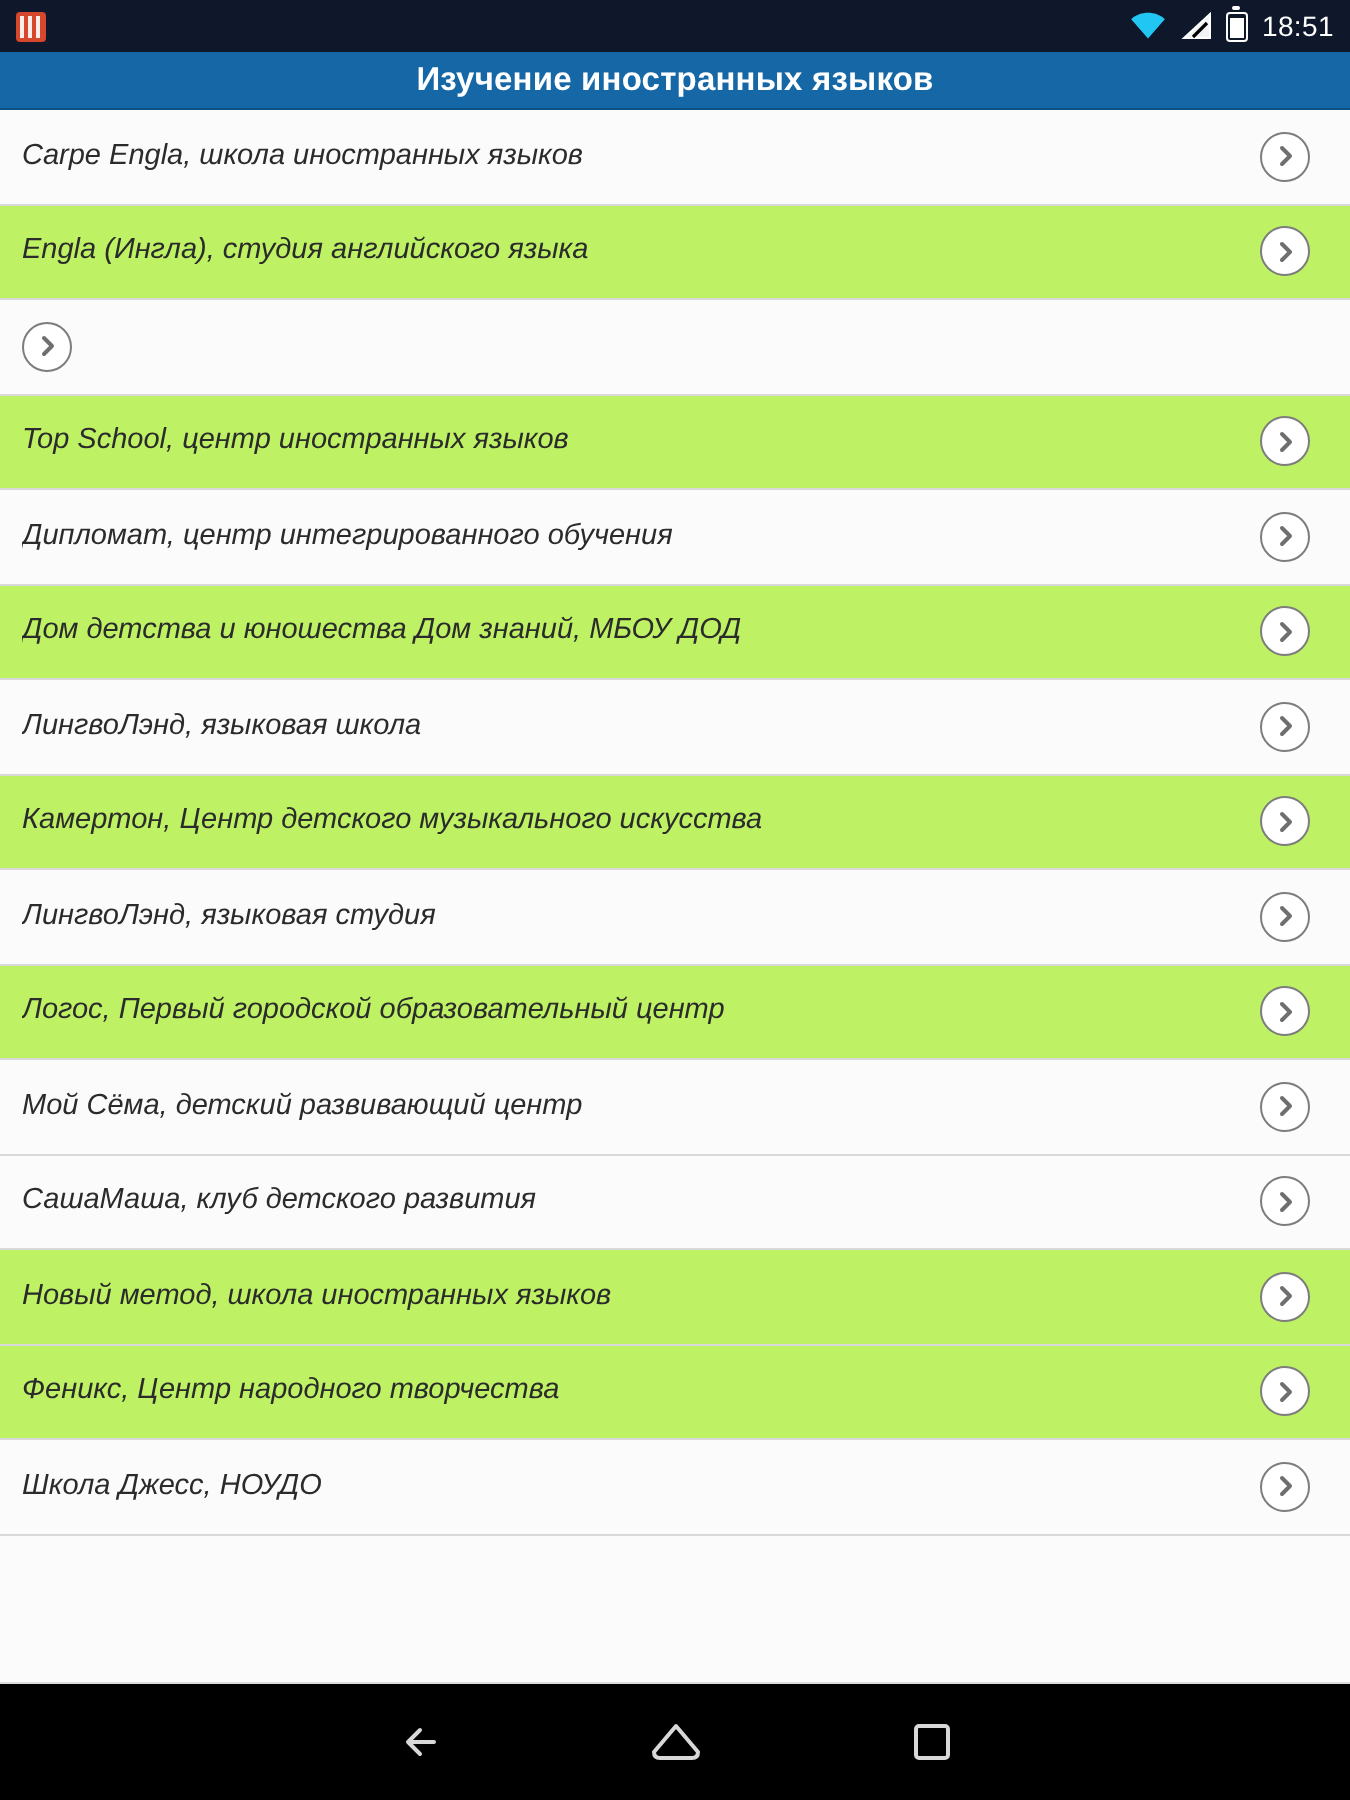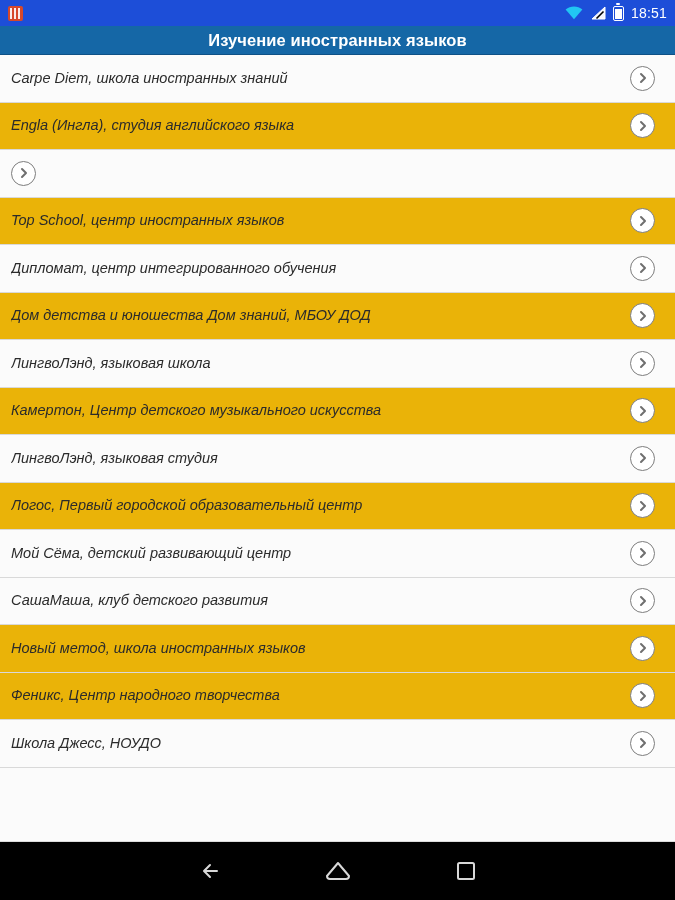--- a/index.html
+++ b/index.html
@@ -14,21 +14,21 @@
     width: 675px;
     height: 900px;
     display: flex;
     flex-direction: column;
     background: #fafafa;
   }
 
   
   .statusbar {
     height: 26px;
-    background: #1d4ed8;
+    background: #0f172a;
     display: flex;
     align-items: center;
     padding: 0 8px;
     flex: none;
     color: #ffffff;
     font-size: 13px;
   }
   .statusbar .left {
     display: flex;
     align-items: center;
@@ -108,21 +108,21 @@
   }
   .row {
     height: 47.5px;
     display: flex;
     align-items: center;
     padding: 0 14px 0 11px;
     border-bottom: 1px solid #d9d9d9;
     background: #fbfbfb;
     position: relative;
   }
-  .row.alt { background: #eab308; }
+  .row.alt { background: #bef264; }
   .row .label {
     flex: 1 1 auto;
     font-size: 14.5px;
     color: #2b2b2b;
     font-style: italic;
     white-space: nowrap;
     overflow: hidden;
     text-overflow: ellipsis;
     padding-right: 12px;
     line-height: 1.2;
@@ -184,21 +184,21 @@
       <span class="clock">18:51</span>
     </div>
   </div>
 
   <div class="titlebar">
     <span class="title">Изучение иностранных языков</span>
   </div>
 
   <div class="list" id="list">
       <div class="row">
-        <div class="label">Carpe Diem, школа иностранных знаний</div>
+        <div class="label">Carpe Engla, школа иностранных языков</div>
         <div class="chev">
           <svg width="12" height="12" viewBox="0 0 12 12">
             <path d="M4 2 L8 6 L4 10" fill="none" stroke="#6f6f6f" stroke-width="2" stroke-linecap="round" stroke-linejoin="round"></path>
           </svg>
         </div>
       </div>
       <div class="row alt">
         <div class="label">Engla (Ингла), студия английского языка</div>
         <div class="chev">
           <svg width="12" height="12" viewBox="0 0 12 12">

